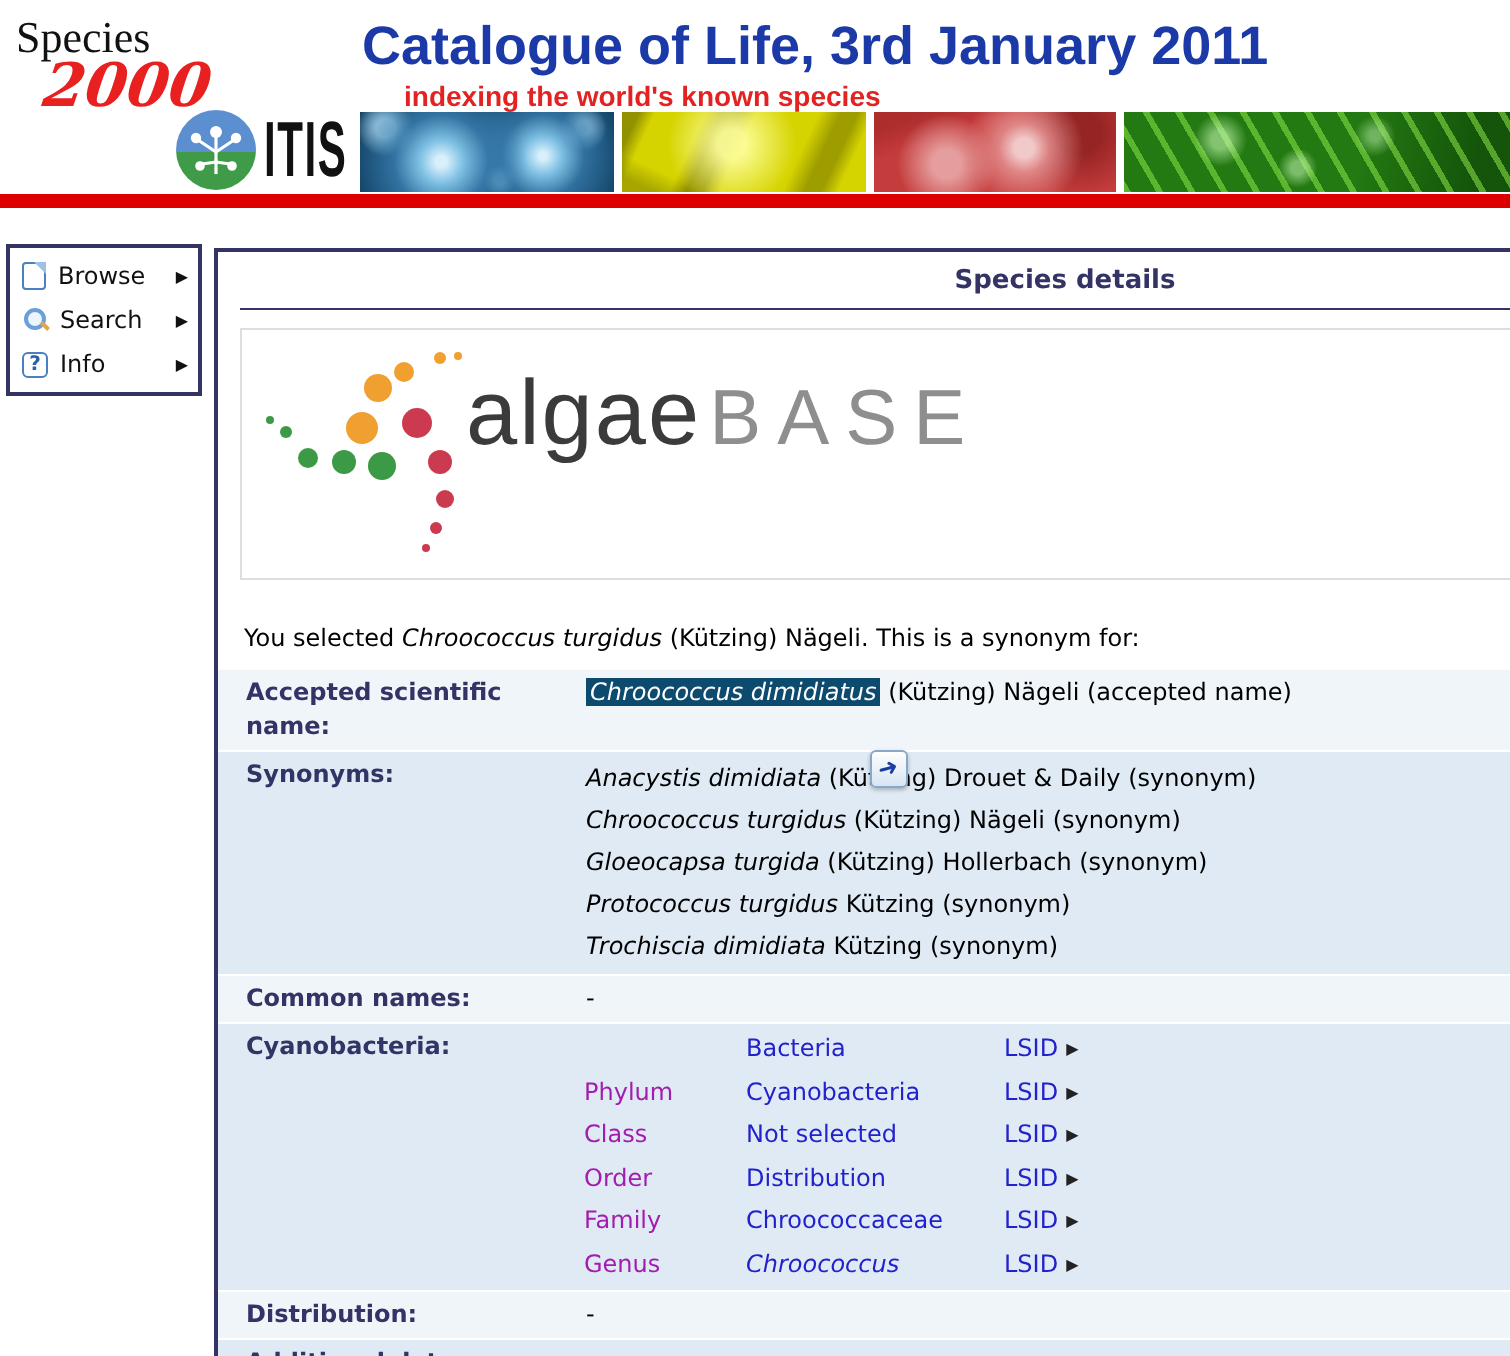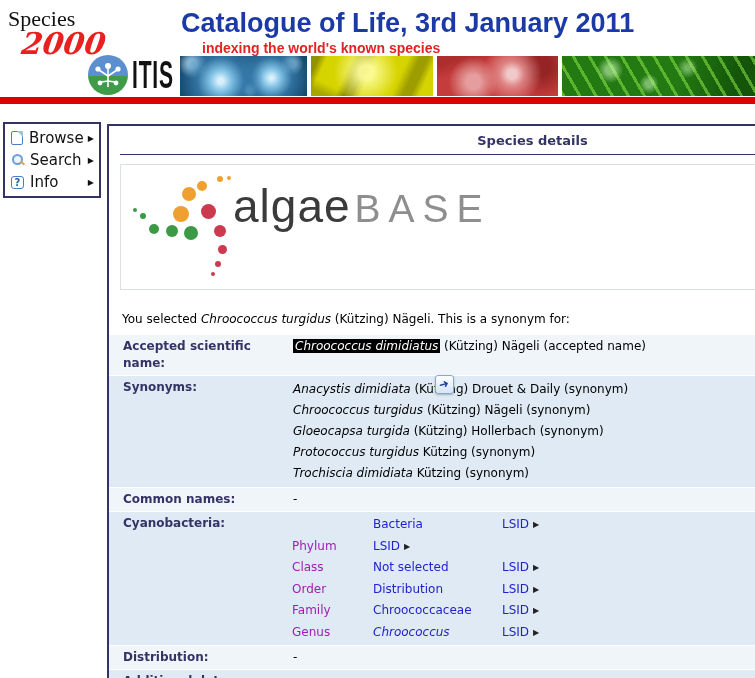--- a/index.html
+++ b/index.html
@@ -49,21 +49,21 @@
       radial-gradient(circle at 45% 70%, rgba(210,255,190,.5) 0 3%, transparent 9%),
       radial-gradient(circle at 65% 30%, rgba(210,255,190,.45) 0 2%, transparent 8%),
       repeating-linear-gradient(60deg, rgba(140,230,70,.55) 0 3px, transparent 3px 14px),
       linear-gradient(100deg, transparent 60%, rgba(10,60,5,.6) 90%); }
   .red-bar { position:absolute; left:0; top:97px; width:755px; height:7px; background:#dd0000; }
 
   
   .menu { position:absolute; left:3px; top:122px; width:98px; background:#fff;
           border:2px solid #333366; padding:3px 0; }
   .menu-item { display:flex; align-items:center; height:22px; padding:0 5px 0 6px; cursor:pointer; }
-  .menu-item .label { flex:1; margin-left:6px; font-size:15px; color:#111; }
+  .menu-item .label { flex:1; margin-left:6px; font-size:12px; color:#111; }
   .menu-arrow { font-size:8px; color:#111; }
   .ic-browse { width:12px; height:14px; background:#fff; border:1px solid #4a7fc1; border-radius:2px 5px 2px 2px; position:relative; }
   .ic-browse::after { content:""; position:absolute; right:-1px; top:-1px; border:3px solid #9ec1e8;
                       border-left-color:transparent; border-bottom-color:transparent; }
   .ic-search { width:13px; height:14px; position:relative; }
   .ic-search::before { content:""; position:absolute; left:1px; top:1px; width:7px; height:7px;
                        border:2px solid #6a9fd8; border-radius:50%; background:#eef4fb; }
   .ic-search::after { content:""; position:absolute; left:9px; top:9px; width:5px; height:2px;
                       background:#e8a24a; transform:rotate(45deg); }
   .ic-info { width:13px; height:13px; border:1px solid #4a7fc1; border-radius:3px; background:#fff;
@@ -89,21 +89,21 @@
   .intro i, .sci { font-style:italic; }
 
   
   .dtable { margin-top:9px; width:648px; }
   .drow { display:flex; }
   .row-light { background:#f0f5fa; }
   .row-blue { background:#dfeaf4; }
   .dlabel { width:171px; padding:3px 0 3px 14px; font-weight:bold; color:#333366; line-height:17px; }
   .dvalue { flex:1; padding:3px 0 3px 13px; line-height:17px; position:relative; }
   .syn-line { line-height:21px; }
-  .hl { background:#000000; color:#fff; font-style:italic; padding:0 2px; }
+  .hl { background:#0c4a6e; color:#fff; font-style:italic; padding:0 2px; }
   a.lnk { color:#2222cc; text-decoration:none; cursor:pointer; }
   .class-grid { padding:2px 0; }
   .class-row { display:flex; height:21.5px; align-items:center; }
   .c-rank { width:93px; padding-left:12px; color:#a21caf; }
   .c-name { width:129px; }
   .c-lsid { display:flex; align-items:center; gap:4px; }
   .lsid-arrow { font-size:8px; color:#222; }
   .sep { height:1px; background:#fff; }
 
   .accel { position:absolute; left:155px; top:-1px; width:19px; height:19px; border-radius:3px;
@@ -240,20 +240,21 @@
           <div class="class-row">
             <span class="c-rank"></span>
             <span class="c-name"><a class="lnk">Bacteria</a></span>
             <span class="c-lsid">
                 <a class="lnk">LSID</a>
                 <span class="lsid-arrow">▶</span>
               </span>
           </div>
           <div class="class-row">
             <span class="c-rank">Phylum</span>
+            <span class="c-name"><a class="lnk">Cyanobacteria</a></span>
             <span class="c-lsid">
                 <a class="lnk">LSID</a>
                 <span class="lsid-arrow">▶</span>
               </span>
           </div>
           <div class="class-row">
             <span class="c-rank">Class</span>
             <span class="c-name"><a class="lnk">Not selected</a></span>
             <span class="c-lsid">
                 <a class="lnk">LSID</a>

